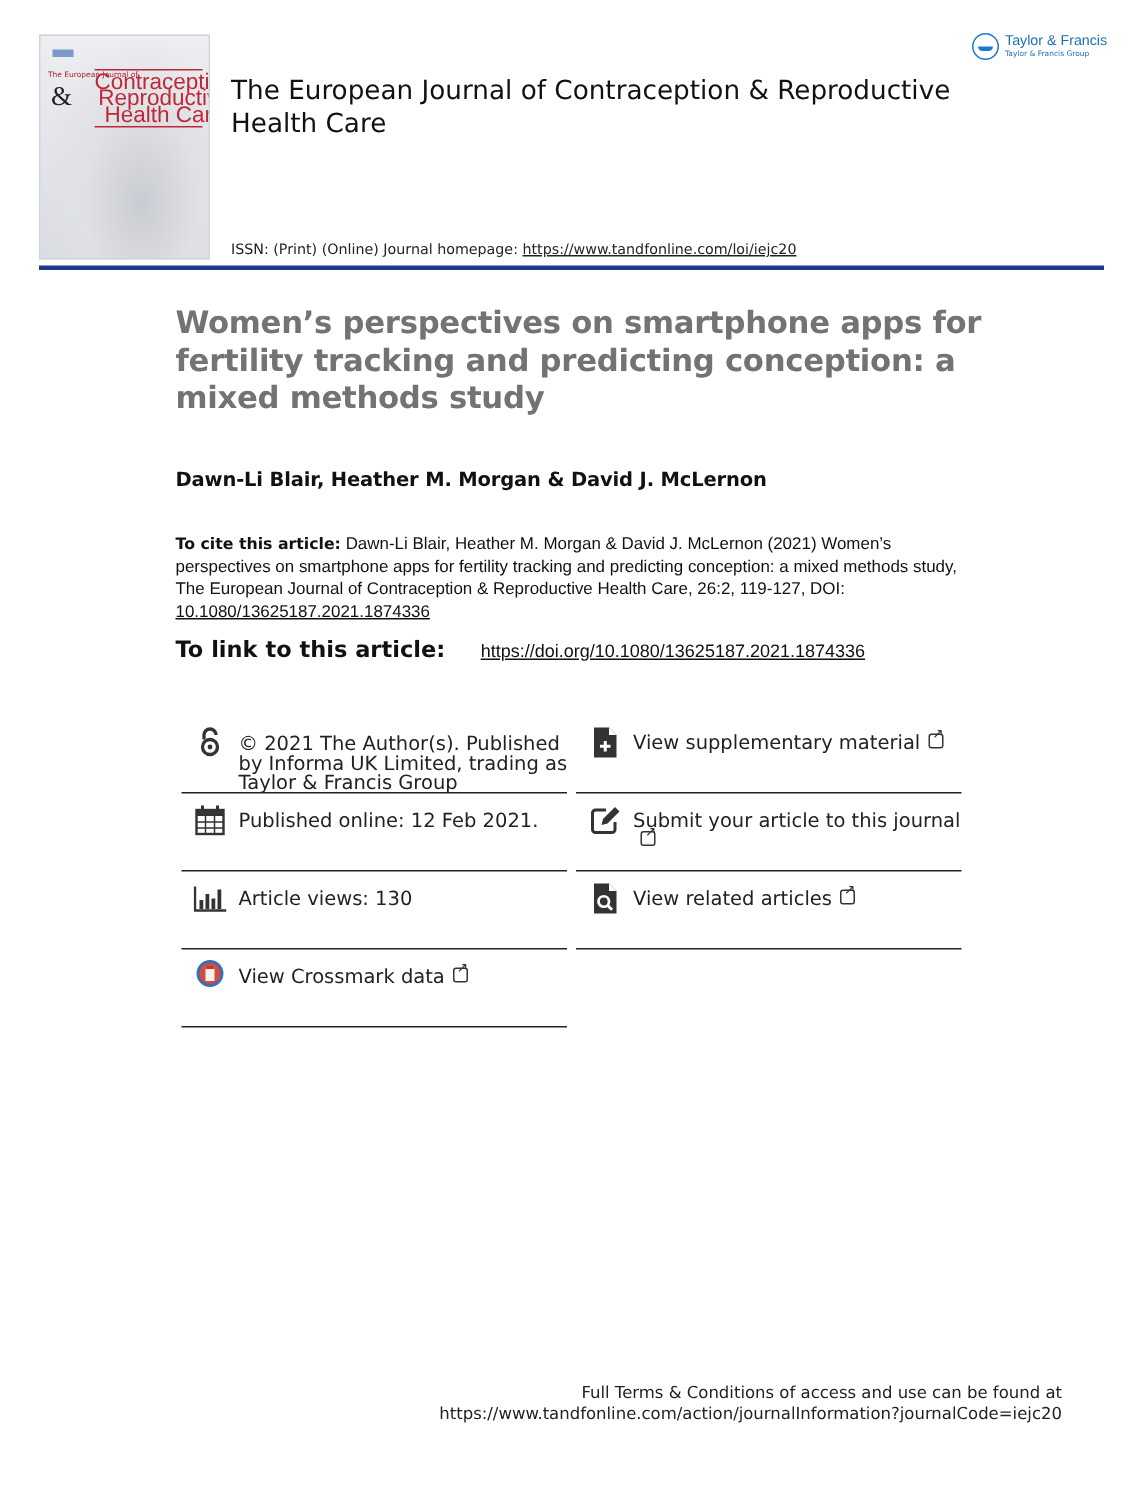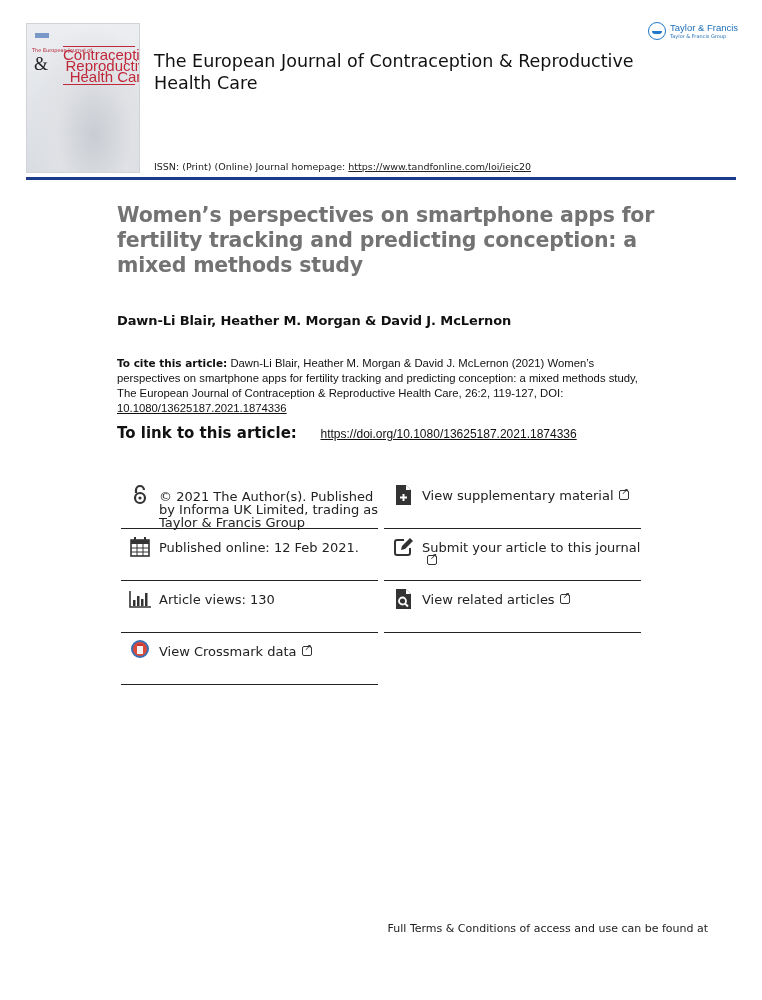--- a/index.html
+++ b/index.html
@@ -148,13 +148,14 @@
     <path d="M4 1 H14 L19 6 V21 H4 Z" fill="#333"></path>
     <path d="M14 1 V6 H19" fill="#fff"></path>
     <circle cx="10.5" cy="13" r="3.5" fill="none" stroke="#fff" stroke-width="1.8"></circle>
     <path d="M13 15.5 L16 18.5" stroke="#fff" stroke-width="2"></path>
   </svg>
   <div class="tx"><span>View related articles</span><span class="ext"></span></div>
 </div>
 
 <div class="abs footer">
   <div>Full Terms &amp; Conditions of access and use can be found at</div>
+  <div>https://www.tandfonline.com/action/journalInformation?journalCode=iejc20</div>
 </div>
 
 </body></html>

